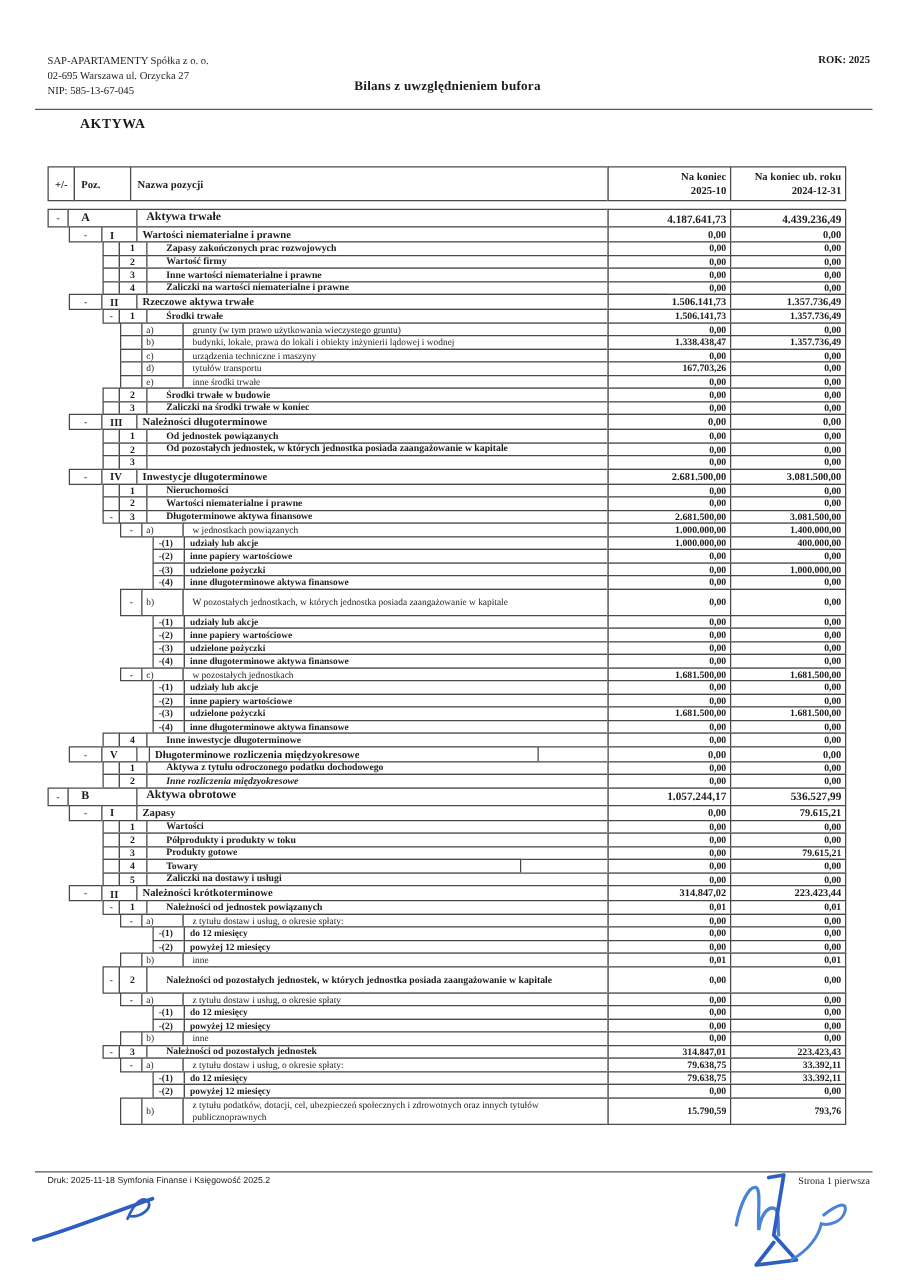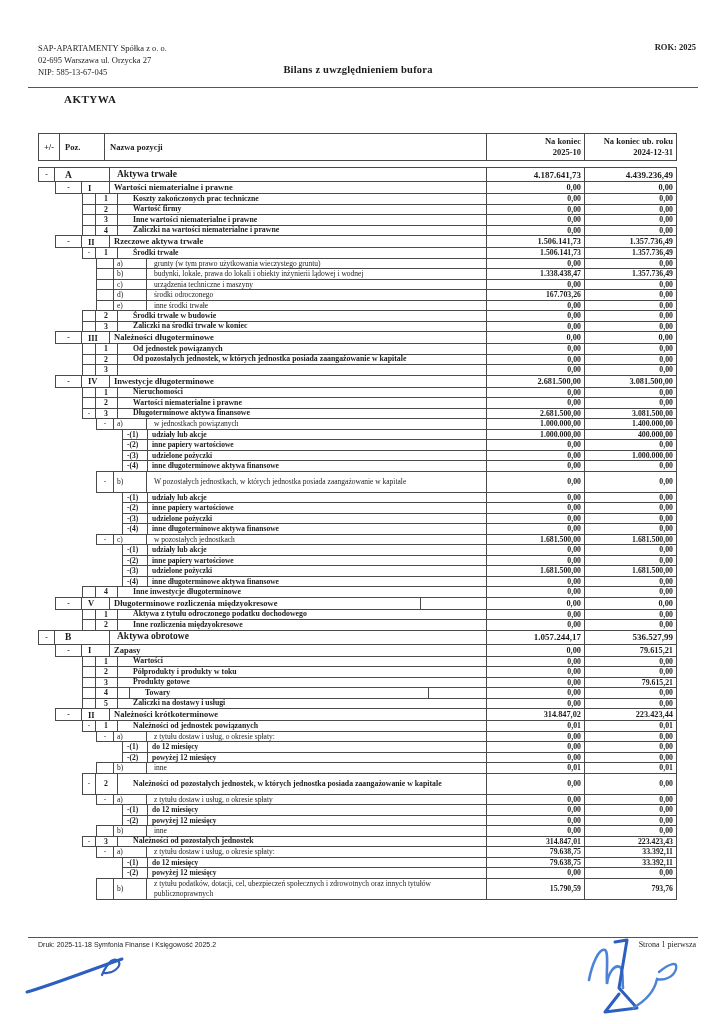--- a/index.html
+++ b/index.html
@@ -75,21 +75,21 @@
         <div class="trow h1">
           <div class="cell mark" style="left: 17px; width: 27px;">-</div>
           <div class="cell f1 b" style="left: 43px; width: 29px; padding-left: 6px;">I</div>
           <div class="cell namec f1 b" style="left: 71px; width: 378px; padding-left: 4px; padding-right: 4px;">Wartości niematerialne i prawne</div>
           <div class="cell val v1s" style="left: 448px; width: 99px;">0,00</div>
           <div class="cell val v1s" style="left: 546px; width: 93px;">0,00</div>
         </div>
         <div class="trow hn">
           <div class="cell mark" style="left: 44px; width: 14px;"></div>
           <div class="cell f2 b" style="left: 57px; width: 23px; padding-left: 8px;">1</div>
-          <div class="cell namec f2 b" style="left: 79px; width: 370px; padding-left: 15px; padding-right: 4px;">Koszty zakończonych prac techniczne</div>
+          <div class="cell namec f2 b" style="left: 79px; width: 370px; padding-left: 15px; padding-right: 4px;">Zapasy zakończonych prac rozwojowych</div>
           <div class="cell val " style="left: 448px; width: 99px;">0,00</div>
           <div class="cell val " style="left: 546px; width: 93px;">0,00</div>
         </div>
         <div class="trow hn">
           <div class="cell mark" style="left: 44px; width: 14px;"></div>
           <div class="cell f2 b" style="left: 57px; width: 23px; padding-left: 8px;">2</div>
           <div class="cell namec f2 b" style="left: 79px; width: 370px; padding-left: 15px; padding-right: 4px;">Wartość firmy</div>
           <div class="cell val " style="left: 448px; width: 99px;">0,00</div>
           <div class="cell val " style="left: 546px; width: 93px;">0,00</div>
         </div>
@@ -138,21 +138,21 @@
         <div class="trow hn">
           <div class="cell mark" style="left: 58px; width: 18px;"></div>
           <div class="cell f3" style="left: 75px; width: 34px; padding-left: 3px;">c)</div>
           <div class="cell namec f3" style="left: 108px; width: 341px; padding-left: 7px; padding-right: 4px;">urządzenia techniczne i maszyny</div>
           <div class="cell val " style="left: 448px; width: 99px;">0,00</div>
           <div class="cell val " style="left: 546px; width: 93px;">0,00</div>
         </div>
         <div class="trow hn">
           <div class="cell mark" style="left: 58px; width: 18px;"></div>
           <div class="cell f3" style="left: 75px; width: 34px; padding-left: 3px;">d)</div>
-          <div class="cell namec f3" style="left: 108px; width: 341px; padding-left: 7px; padding-right: 4px;">środki odroczonego</div>
+          <div class="cell namec f3" style="left: 108px; width: 341px; padding-left: 7px; padding-right: 4px;">tytułów transportu</div>
           <div class="cell val " style="left: 448px; width: 99px;">167.703,26</div>
           <div class="cell val " style="left: 546px; width: 93px;">0,00</div>
         </div>
         <div class="trow hn">
           <div class="cell mark" style="left: 58px; width: 18px;"></div>
           <div class="cell f3" style="left: 75px; width: 34px; padding-left: 3px;">e)</div>
           <div class="cell namec f3" style="left: 108px; width: 341px; padding-left: 7px; padding-right: 4px; text-align: right;">inne środki trwałe</div>
           <div class="cell val " style="left: 448px; width: 99px;">0,00</div>
           <div class="cell val " style="left: 546px; width: 93px;">0,00</div>
         </div>
@@ -321,35 +321,35 @@
         <div class="trow hn">
           <div class="cell mark" style="left: 44px; width: 14px;"></div>
           <div class="cell f2 b" style="left: 57px; width: 23px; padding-left: 8px;">4</div>
           <div class="cell namec f2 b" style="left: 79px; width: 370px; padding-left: 15px; padding-right: 4px;">Inne inwestycje długoterminowe</div>
           <div class="cell val " style="left: 448px; width: 99px;">0,00</div>
           <div class="cell val " style="left: 546px; width: 93px;">0,00</div>
         </div>
         <div class="trow h1">
           <div class="cell mark" style="left: 17px; width: 27px;">-</div>
           <div class="cell f1 b" style="left: 43px; width: 29px; padding-left: 6px;">V</div>
-          <div class="cell namec f1 b" style="left: 71px; width: 312px; padding-left: 4px; padding-right: 12px;">Długoterminowe rozliczenia międzyokresowe</div>
+          <div class="cell namec f1 b" style="left: 81px; width: 312px; padding-left: 4px; padding-right: 12px;">Długoterminowe rozliczenia międzyokresowe</div>
           <div class="cell val v1s" style="left: 448px; width: 99px;">0,00</div>
           <div class="cell val v1s" style="left: 546px; width: 93px;">0,00</div>
         </div>
         <div class="trow hn">
           <div class="cell mark" style="left: 44px; width: 14px;"></div>
           <div class="cell f2 b" style="left: 57px; width: 23px; padding-left: 8px;">1</div>
           <div class="cell namec f2 b" style="left: 79px; width: 370px; padding-left: 15px; padding-right: 4px; font-family: Liberation Serif, serif;">Aktywa z tytułu odroczonego podatku dochodowego</div>
           <div class="cell val " style="left: 448px; width: 99px;">0,00</div>
           <div class="cell val " style="left: 546px; width: 93px;">0,00</div>
         </div>
         <div class="trow hn">
           <div class="cell mark" style="left: 44px; width: 14px;"></div>
           <div class="cell f2 b" style="left: 57px; width: 23px; padding-left: 8px;">2</div>
-          <div class="cell namec f2 b" style="left: 79px; width: 370px; padding-left: 15px; padding-right: 4px;">Inne rozliczenia międzyokresowe</div>
+          <div class="cell namec f2 b" style="left: 79px; width: 370px; padding-left: 15px; padding-right: 4px; font-style: italic;">Inne rozliczenia międzyokresowe</div>
           <div class="cell val " style="left: 448px; width: 99px;">0,00</div>
           <div class="cell val " style="left: 546px; width: 93px;">0,00</div>
         </div>
         <div class="trow h0">
           <div class="cell mark" style="left: 0px; width: 17px;">-</div>
           <div class="cell f0 b" style="left: 16px; width: 56px; padding-left: 10px;">B</div>
           <div class="cell namec f0 b" style="left: 71px; width: 378px; padding-left: 7px; padding-right: 4px;">Aktywa obrotowe</div>
           <div class="cell val v0" style="left: 448px; width: 99px;">1.057.244,17</div>
           <div class="cell val v0" style="left: 546px; width: 93px;">536.527,99</div>
         </div>
@@ -377,21 +377,21 @@
         <div class="trow hn">
           <div class="cell mark" style="left: 44px; width: 14px;"></div>
           <div class="cell f2 b" style="left: 57px; width: 23px; padding-left: 8px;">3</div>
           <div class="cell namec f2 b" style="left: 79px; width: 370px; padding-left: 15px; padding-right: 4px;">Produkty gotowe</div>
           <div class="cell val " style="left: 448px; width: 99px;">0,00</div>
           <div class="cell val " style="left: 546px; width: 93px;">79.615,21</div>
         </div>
         <div class="trow hn">
           <div class="cell mark" style="left: 44px; width: 14px;"></div>
           <div class="cell f2 b" style="left: 57px; width: 23px; padding-left: 8px;">4</div>
-          <div class="cell namec f2 b" style="left: 79px; width: 300px; padding-left: 15px; padding-right: 4px; margin-left: 12px;">Towary</div>
+          <div class="cell namec f2 b" style="left: 79px; width: 300px; padding-left: 15px; padding-right: 4px;">Towary</div>
           <div class="cell val " style="left: 448px; width: 99px;">0,00</div>
           <div class="cell val " style="left: 546px; width: 93px;">0,00</div>
         </div>
         <div class="trow hn">
           <div class="cell mark" style="left: 44px; width: 14px;"></div>
           <div class="cell f2 b" style="left: 57px; width: 23px; padding-left: 8px;">5</div>
           <div class="cell namec f2 b" style="left: 79px; width: 370px; padding-left: 15px; padding-right: 4px;">Zaliczki na dostawy i usługi</div>
           <div class="cell val " style="left: 448px; width: 99px;">0,00</div>
           <div class="cell val " style="left: 546px; width: 93px;">0,00</div>
         </div>

